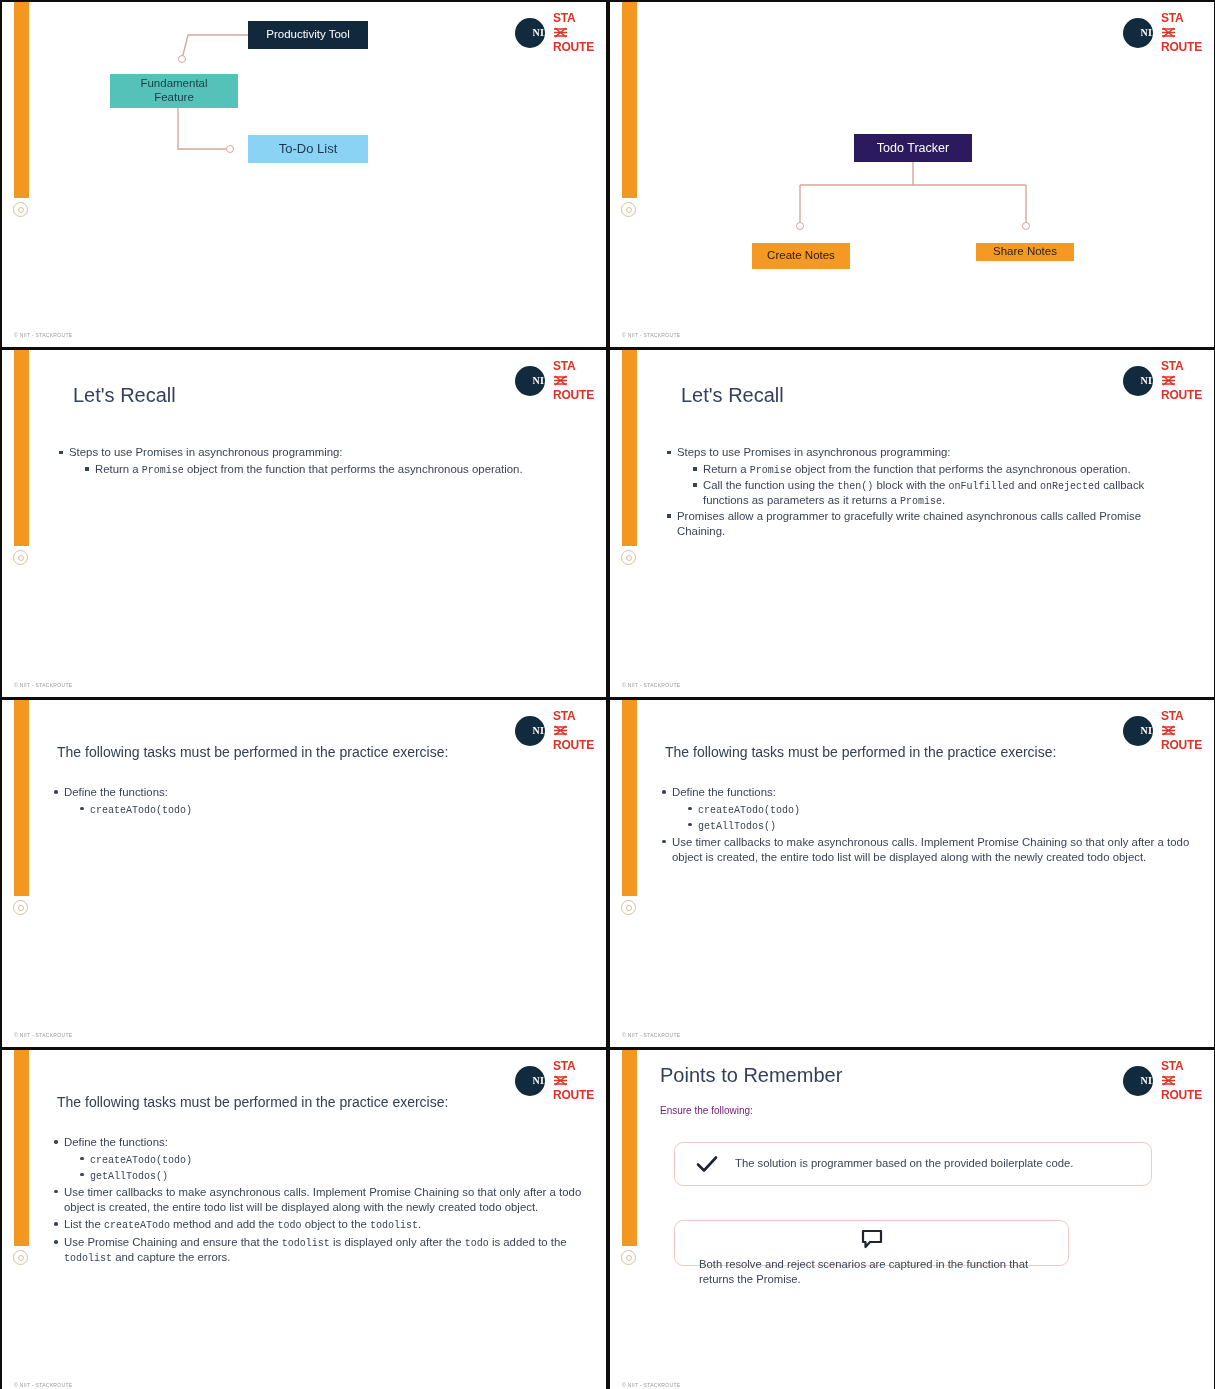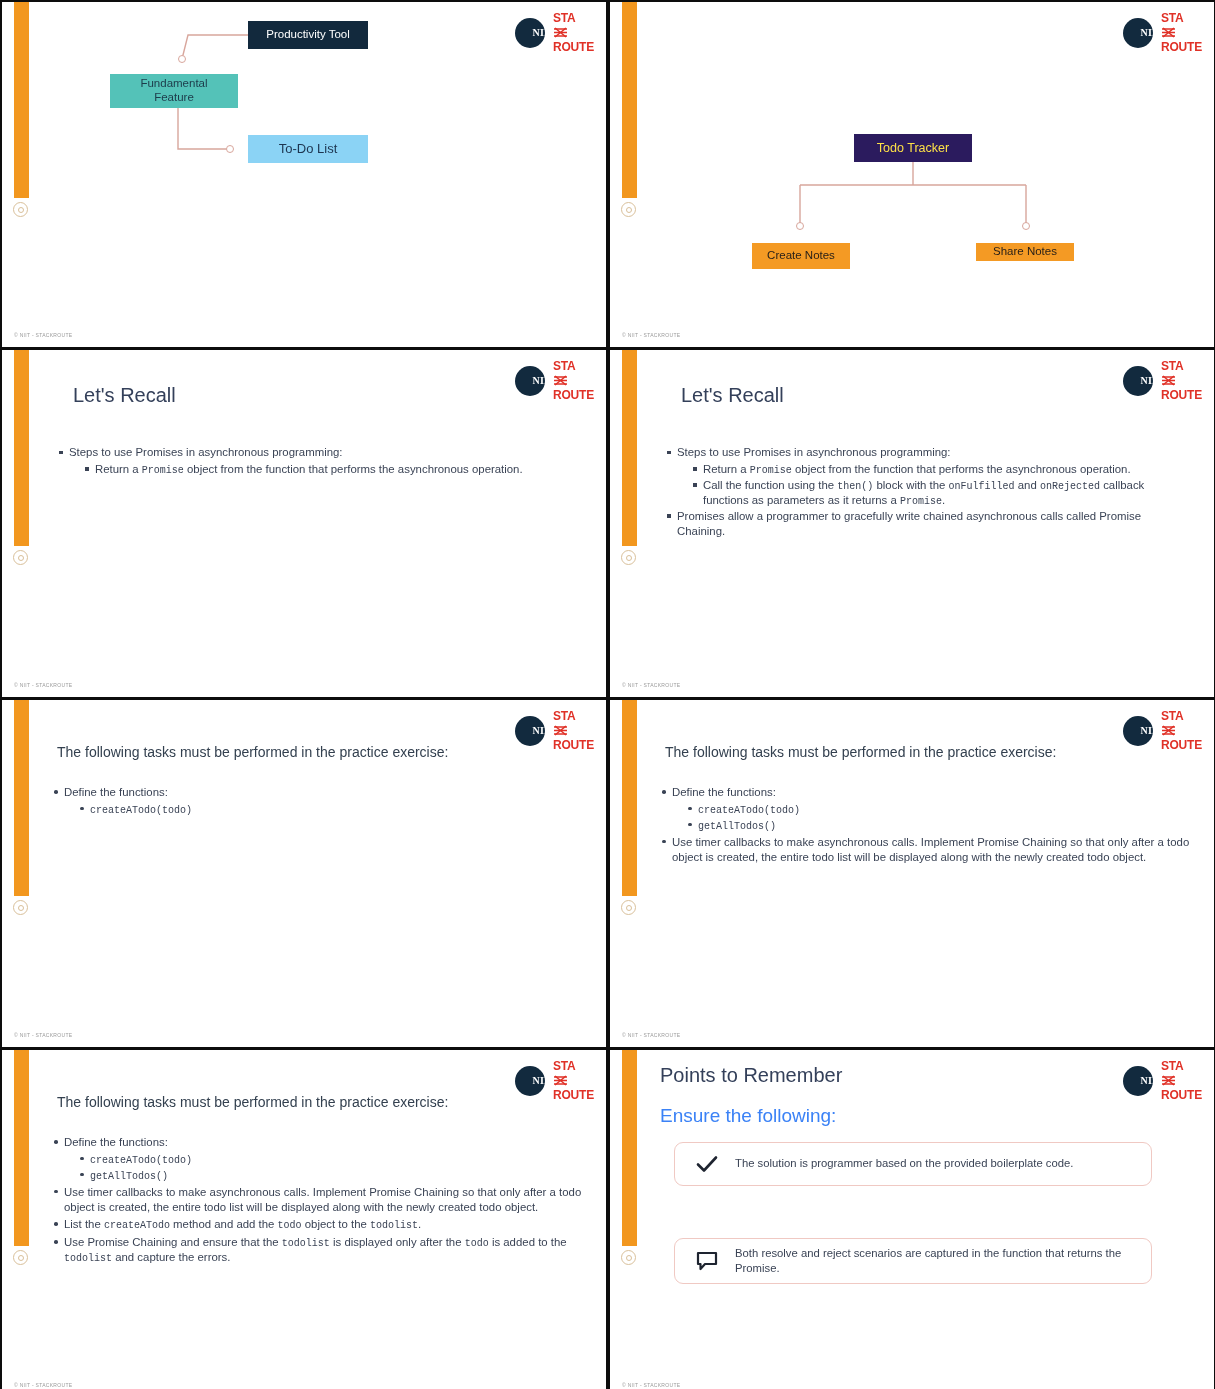--- a/index.html
+++ b/index.html
@@ -105,22 +105,22 @@
   .lead-line {
     position: absolute;
     left: 55px; top: 41px;
     font-size: 14px;
     color: #33404f;
     width: 520px;
   }
   .lead-sub {
     position: absolute;
     left: 48px; top: 48px;
-    font-size: 19px;
-    color: #3b82f6;
+    font-size: 10px;
+    color: #701a75;
   }
 
   .body-block {
     position: absolute;
     color: #3a4355;
   }
   ul.sq, ul.rnd { list-style: none; }
   ul.sq > li, ul.rnd > li {
     position: relative;
     padding-left: 12px;
@@ -155,21 +155,21 @@
   .dbox {
     position: absolute;
     display: flex; align-items: center; justify-content: center;
     text-align: center;
     font-size: 11.5px;
     line-height: 1.2;
   }
   .dbox.dark  { background: #12293d; color: #ffffff; }
   .dbox.teal  { background: #54c2b8; color: #1d3b4a; }
   .dbox.blue  { background: #8bd3f5; color: #1d3550; }
-  .dbox.navy  { background: #2b1b5e; color: #fde047; }
+  .dbox.navy  { background: #2b1b5e; color: #ffffff; }
   .dbox.orange{ background: #f49a24; color: #2a2118; }
   .node-dot {
     position: absolute;
     width: 8px; height: 8px;
     border: 1.3px solid #d8a69c;
     border-radius: 50%;
     background: #ffffff;
   }
   .diag-line-svg { position: absolute; inset: 0; }
 
@@ -539,21 +539,21 @@
 
     <div class="ptr-card" style="left:64px; top:92px; width:478px; height:44px;">
       <div class="ptr-icon">
         <svg width="22" height="18" viewBox="0 0 22 18">
           <path d="M2 9.5 L8 15.5 L20 2.5" stroke="#1e2430" stroke-width="2.6" fill="none" stroke-linecap="round" stroke-linejoin="round"></path>
         </svg>
       </div>
       <div class="ptr-text">The solution is programmer based on the provided boilerplate code.</div>
     </div>
 
-    <div class="ptr-card" style="left:64px; top:188px; width:478px; height:46px;">
+    <div class="ptr-card" style="left:64px; top:170px; width:395px; height:46px;flex-direction:column;">
       <div class="ptr-icon">
         <svg width="22" height="21" viewBox="0 0 22 21">
           <path d="M2 2 H20 V13 H9 L4.5 18 V13 H2 Z" stroke="#1e2430" stroke-width="2.2" fill="none" stroke-linejoin="round"></path>
         </svg>
       </div>
       <div class="ptr-text">Both resolve and reject scenarios are captured in the function that returns the Promise.</div>
     </div>
 
     <div class="footer-note">© NIIT - STACKROUTE</div>
   </div>

